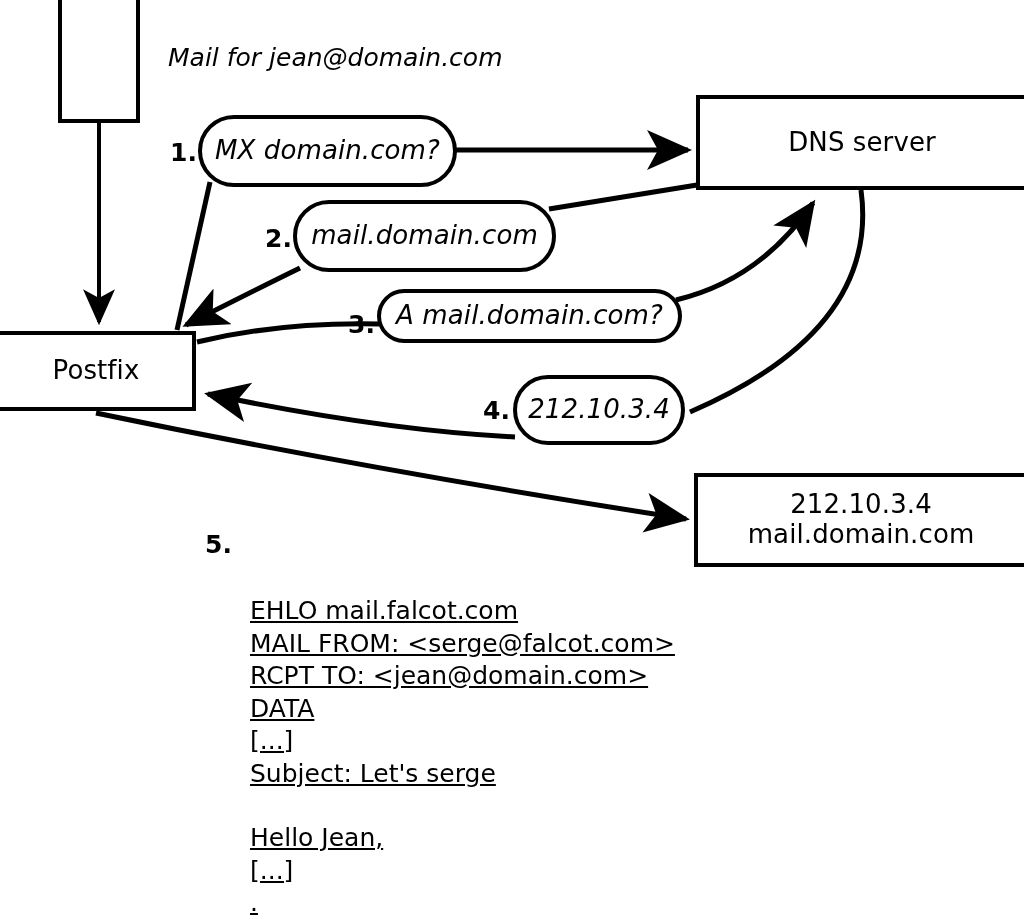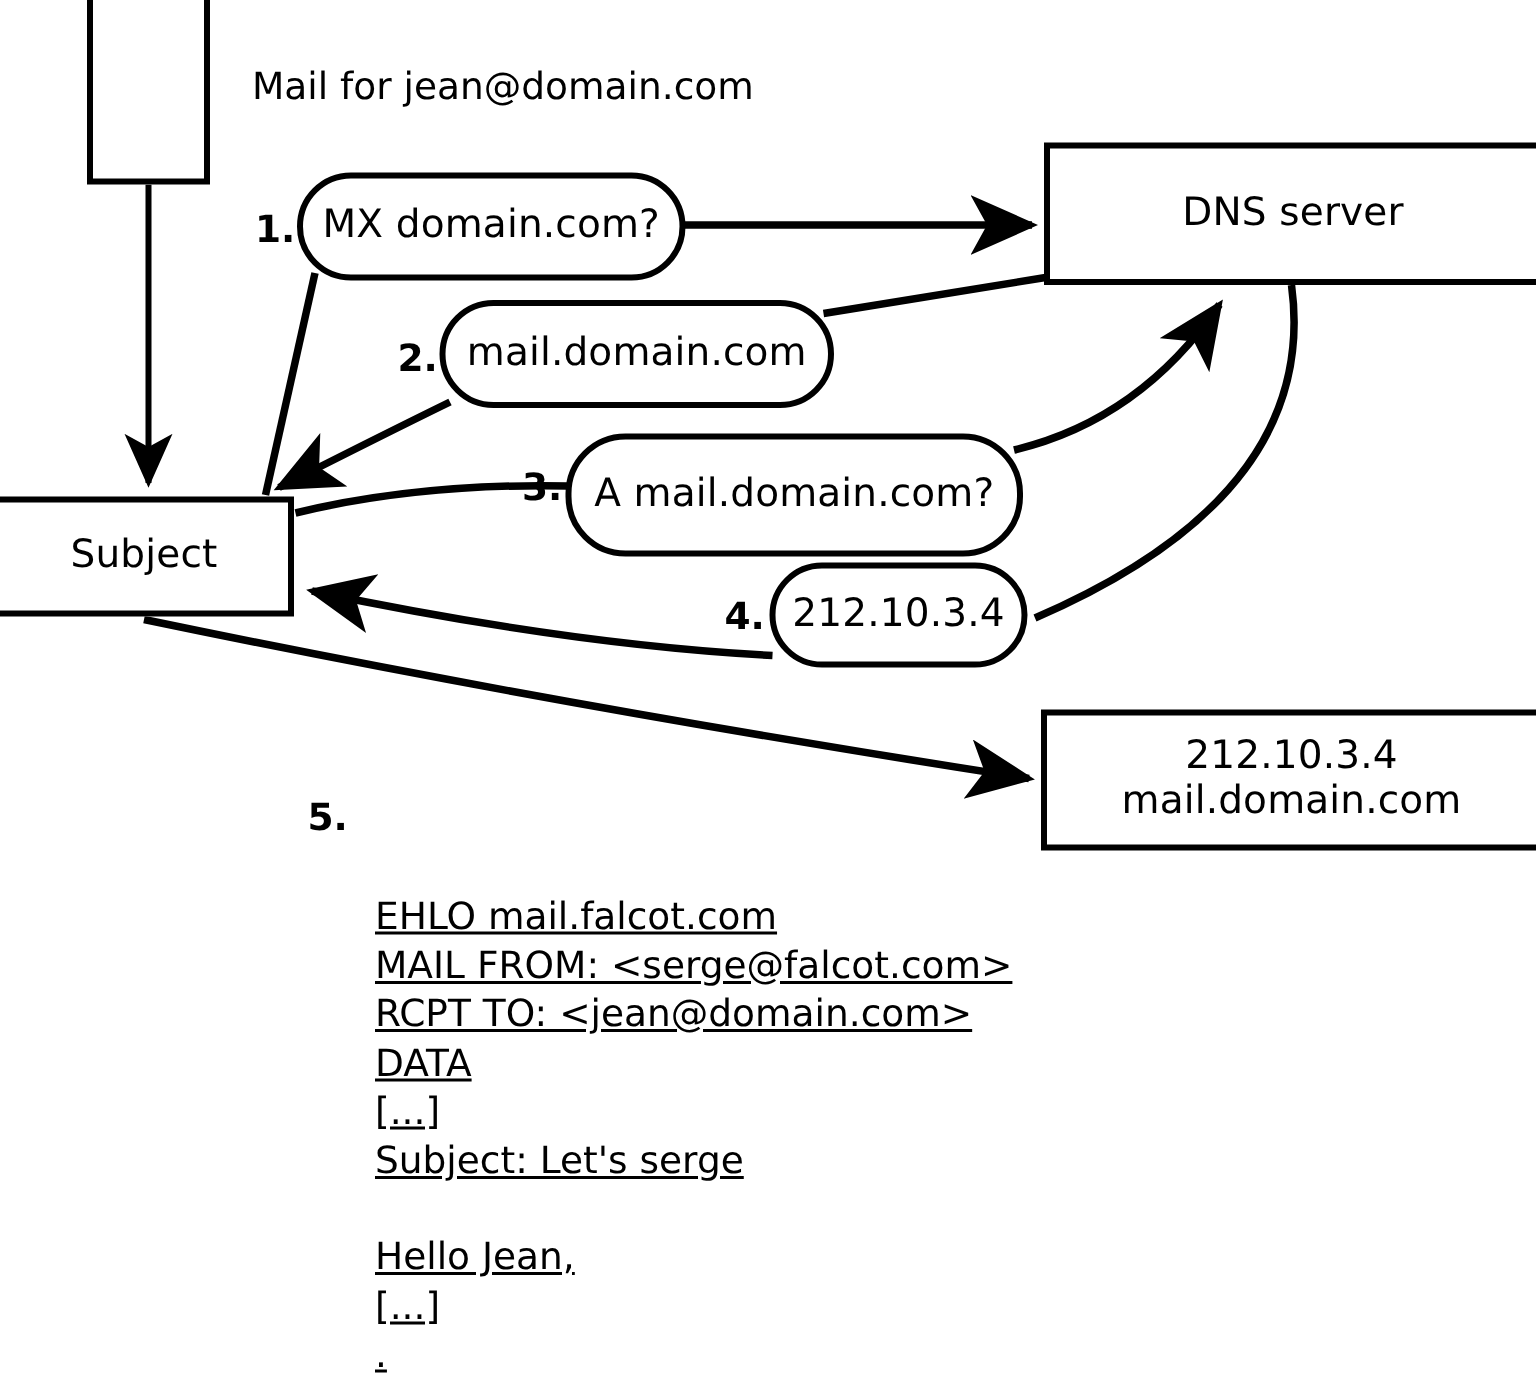--- a/index.html
+++ b/index.html
@@ -36,39 +36,41 @@
     justify-content: center;
     text-align: center;
     z-index: 3;
   }
   .rect-node {
     border-radius: 0;
   }
   .pill-node {
     border-radius: 40px;
     z-index: 4;
+    font-style: italic;
   }
   .node-label {
     font-size: 26px;
     line-height: 1.14;
     letter-spacing: 0.1px;
     white-space: pre-line;
   }
   .step-num {
     position: absolute;
     font-size: 25px;
     font-weight: bold;
     z-index: 6;
     white-space: nowrap;
   }
   .free-text {
     position: absolute;
     font-size: 25px;
     white-space: nowrap;
     z-index: 5;
+    font-style: italic;
   }
   #smtp-block {
     position: absolute;
     left: 250px;
     top: 595px;
     z-index: 5;
     text-decoration: underline;
   }
   #smtp-block .line {
     font-size: 25px;
@@ -109,21 +111,21 @@
     <path d="M96,413 Q370,470 686,519" fill="none" stroke="#000000" stroke-width="5" marker-end="url(#ah)"></path>
   </svg>
 
   <div class="node rect-node" style="left:58px; top:-8px; width:82px; height:131px;">
     <span class="node-label"></span>
   </div>
 
   <div class="free-text" style="left:168px; top:43px;">Mail for jean@domain.com</div>
 
   <div class="node rect-node" style="left:-4px; top:331px; width:200px; height:80px;">
-    <span class="node-label">Subject</span>
+    <span class="node-label">Postfix</span>
   </div>
 
   <div class="node rect-node" style="left:696px; top:95px; width:332px; height:95px;">
     <span class="node-label">DNS server</span>
   </div>
 
   <div class="node rect-node" style="left:694px; top:473px; width:334px; height:94px;">
     <span class="node-label">212.10.3.4
 mail.domain.com</span>
   </div>
@@ -131,21 +133,21 @@
   <div class="node pill-node" style="left:198px; top:115px; width:259px; height:72px;">
     <span class="node-label">MX domain.com?</span>
   </div>
   <div class="step-num" style="left:170px; top:138px;">1.</div>
 
   <div class="node pill-node" style="left:293px; top:200px; width:263px; height:72px;">
     <span class="node-label">mail.domain.com</span>
   </div>
   <div class="step-num" style="left:265px; top:224px;">2.</div>
 
-  <div class="node pill-node" style="left:377px; top:289px; width:305px; height:82px;">
+  <div class="node pill-node" style="left:377px; top:289px; width:305px; height:54px;">
     <span class="node-label">A mail.domain.com?</span>
   </div>
   <div class="step-num" style="left:348px; top:310px;">3.</div>
 
   <div class="node pill-node" style="left:513px; top:375px; width:172px; height:70px;">
     <span class="node-label">212.10.3.4</span>
   </div>
   <div class="step-num" style="left:483px; top:396px;">4.</div>
 
   <div class="step-num" style="left:205px; top:530px;">5.</div>

